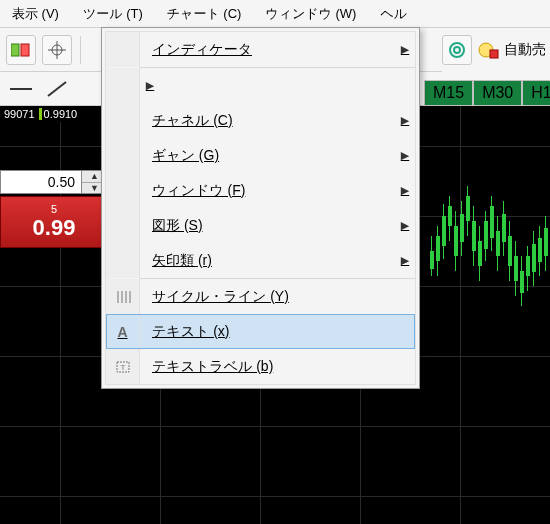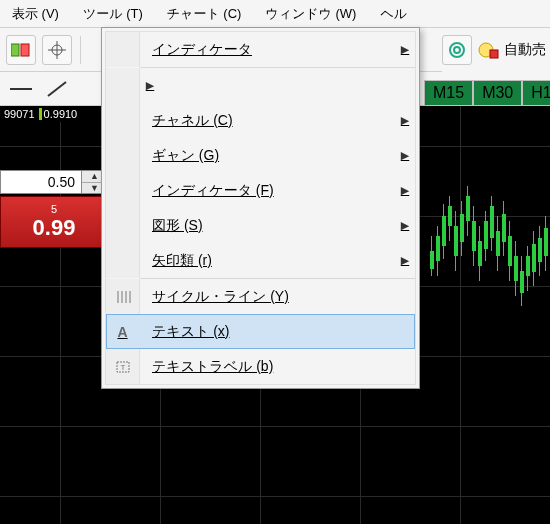--- a/index.html
+++ b/index.html
@@ -258,21 +258,21 @@
       <div class="dd-label">チャネル (C)</div>
       <div class="dd-arrow">▶</div>
     </div>
     <div class="dd-row">
       <div class="dd-gutter"></div>
       <div class="dd-label">ギャン (G)</div>
       <div class="dd-arrow">▶</div>
     </div>
     <div class="dd-row">
       <div class="dd-gutter"></div>
-      <div class="dd-label">インディケータ (F)</div>
+      <div class="dd-label">ウィンドウ (F)</div>
       <div class="dd-arrow">▶</div>
     </div>
     <div class="dd-row">
       <div class="dd-gutter"></div>
       <div class="dd-label">図形 (S)</div>
       <div class="dd-arrow">▶</div>
     </div>
     <div class="dd-row">
       <div class="dd-gutter"></div>
       <div class="dd-label">矢印類 (r)</div>

